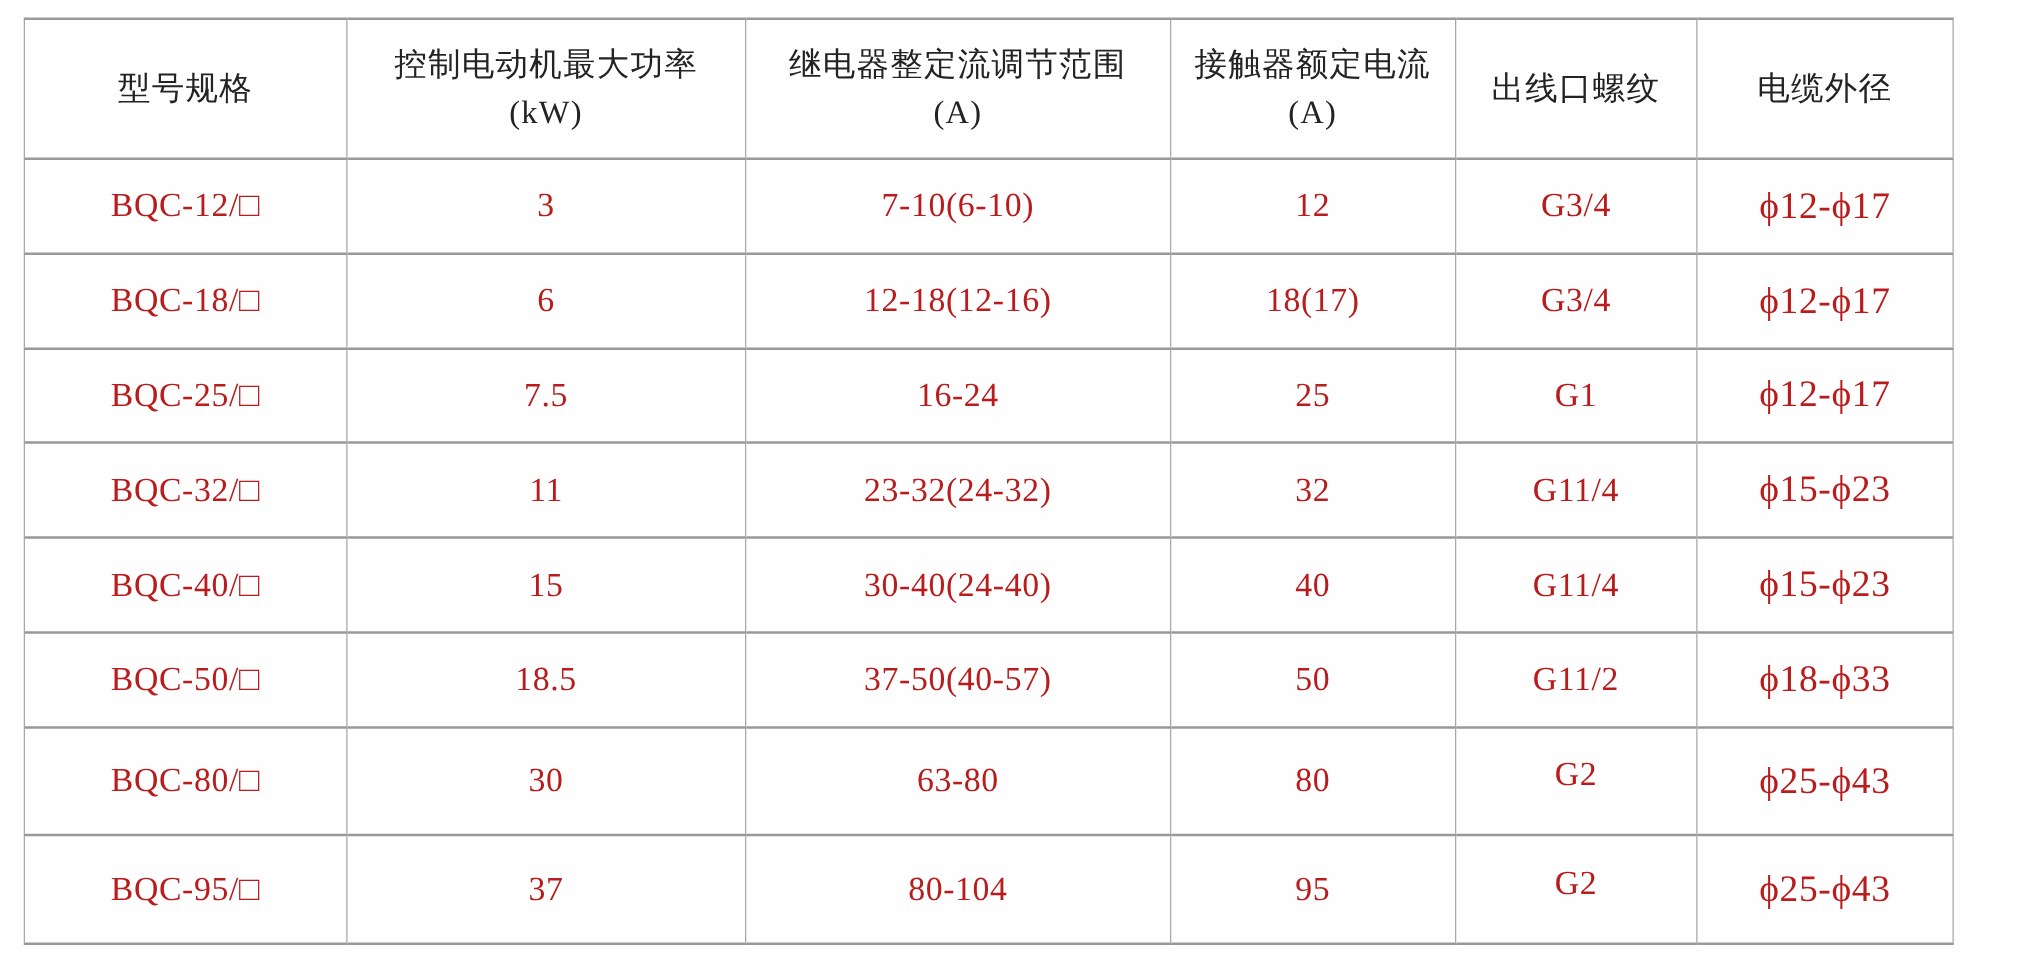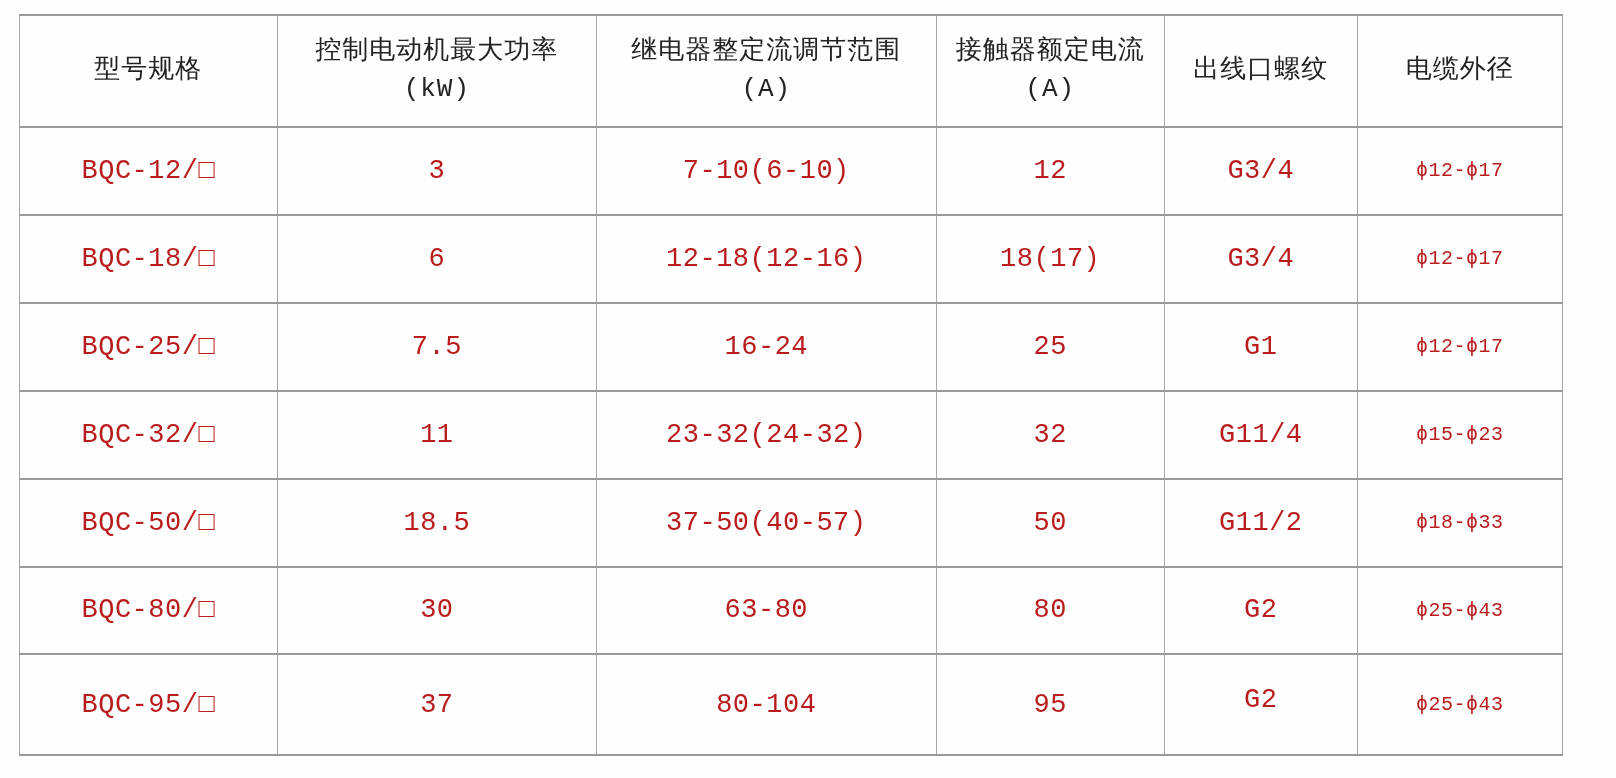--- a/index.html
+++ b/index.html
@@ -6,21 +6,21 @@
     margin: 0;
     padding: 0;
     background: #ffffff;
   }
   .page {
     position: relative;
     width: 1616px;
     height: 778px;
     background: #fefefe;
     overflow: hidden;
-    font-family: Liberation Mono, monospace;
+    font-family: Liberation Serif, serif;
     color: #222222;
   }
   table.spec {
     position: absolute;
     left: 19px;
     top: 14px;
     width: 1544px;
     height: 742px;
     border-collapse: collapse;
     table-layout: fixed;
@@ -50,21 +50,21 @@
     height: 68px;
     font-size: 27px;
     letter-spacing: 0.5px;
     color: #b91c1c;
   }
   .h-label { display: block; }
   .h-unit  { display: block; }
   .h-unit:empty { display: none; }
   
   table.spec tbody td.c5 {
-    font-size: 20px;
+    font-size: 30px;
     letter-spacing: 0.5px;
   }
   
   table.spec tbody tr:nth-child(n+7) td.c4 {
     vertical-align: middle;
     padding-bottom: 10px;
   }
 </style>
 </head>
 <body>
@@ -134,20 +134,28 @@
         </tr>
         <tr>
           <td class="c0">BQC-32/□</td>
           <td class="c1">11</td>
           <td class="c2">23-32(24-32)</td>
           <td class="c3">32</td>
           <td class="c4">G11/4</td>
           <td class="c5">ϕ15-ϕ23</td>
         </tr>
         <tr>
+          <td class="c0">BQC-40/□</td>
+          <td class="c1">15</td>
+          <td class="c2">30-40(24-40)</td>
+          <td class="c3">40</td>
+          <td class="c4">G11/4</td>
+          <td class="c5">ϕ15-ϕ23</td>
+        </tr>
+        <tr>
           <td class="c0">BQC-50/□</td>
           <td class="c1">18.5</td>
           <td class="c2">37-50(40-57)</td>
           <td class="c3">50</td>
           <td class="c4">G11/2</td>
           <td class="c5">ϕ18-ϕ33</td>
         </tr>
         <tr>
           <td class="c0">BQC-80/□</td>
           <td class="c1">30</td>

